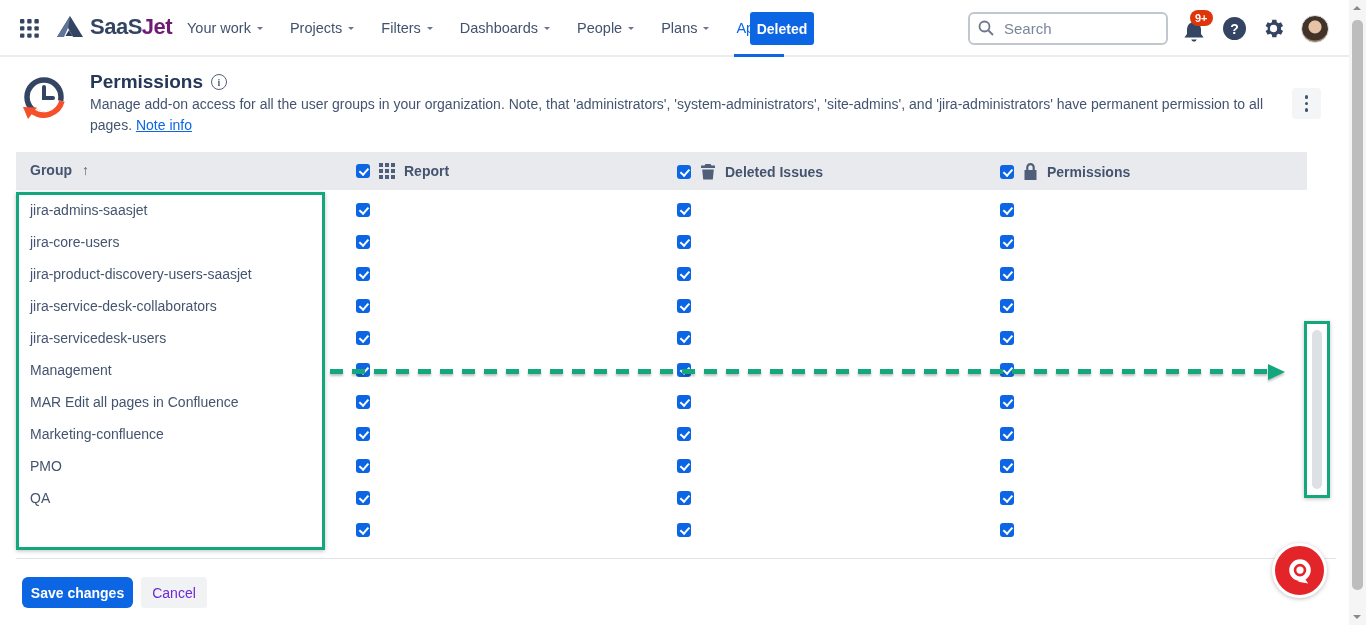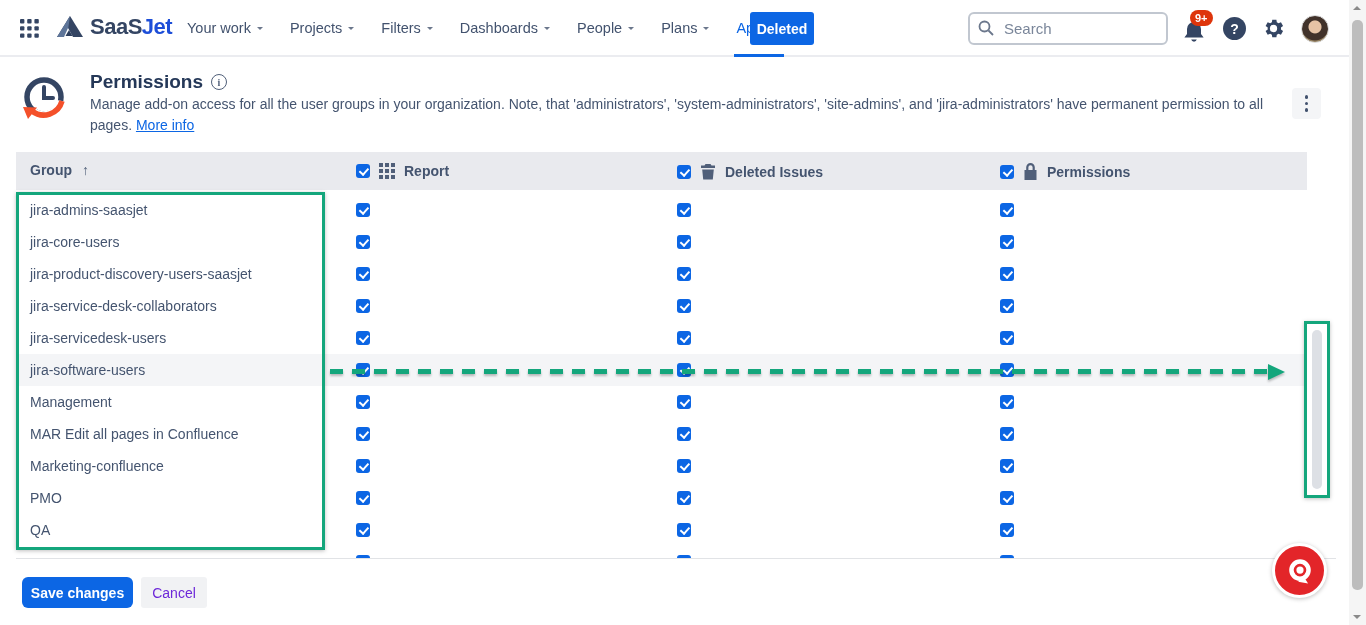--- a/index.html
+++ b/index.html
@@ -7,21 +7,21 @@
     font-family:"Liberation Sans", sans-serif; }
   .screen { position:relative; width:1366px; height:625px; background:#fff; }
 
   
   .topnav { position:absolute; left:0; top:0; width:1349px; height:57px; background:#fff;
     border-bottom:2px solid #ebecf0; }
   .appgrid { position:absolute; left:20px; top:19px; width:19px; height:19px; cursor:pointer; }
   .brand { position:absolute; left:56px; top:14px; display:flex; align-items:center; cursor:pointer; }
   .brand-text { font-size:22px; font-weight:800; letter-spacing:-0.5px; margin-left:6px; }
   .brand-text .saas { color:#344563; }
-  .brand-text .jet { color:#1d4ed8; }
+  .brand-text .jet { color:#701a75; }
   .nav-menu { position:absolute; left:187px; top:0; height:55px; display:flex; align-items:center; gap:27px; }
   .nav-item { position:relative; height:59px; display:flex; align-items:center; font-size:14.5px;
     color:#42526e; cursor:pointer; white-space:nowrap; }
   .nav-item .chev { width:0; height:0; border:3.5px solid transparent; border-top-color:#6b778c;
     margin-left:6px; margin-top:4px; }
   .nav-item.active { color:#0c66e4; }
   .nav-item.active .chev { border-top-color:#0c66e4; }
   .nav-item.active::after { content:""; position:absolute; left:-2px; right:-2px; bottom:0;
     height:3px; background:#0c66e4; }
   .create-btn { position:absolute; left:750px; top:12px; width:64px; height:33px; background:#0c66e4;
@@ -212,21 +212,21 @@
       <path d="M44 27 A 19 19 0 0 1 14 37" fill="none" stroke="#f4502a" stroke-width="5.5"></path>
       <polygon points="5,33 19,33.5 10,45" fill="#f4502a"></polygon>
     </svg>
   </div>
   <div class="page-title-row">
     <span class="page-title">Permissions</span>
     <span class="info-icon">i</span>
   </div>
   <div class="page-desc">
     <span>Manage add-on access for all the user groups in your organization. Note, that 'administrators', 'system-administrators', 'site-admins', and 'jira-administrators' have permanent permission to all pages.</span>
-    <span class="more-info">More info</span>
+    <span class="more-info">Note info</span>
   </div>
   <div class="kebab">
     <i></i>
       <i></i>
       <i></i>
   </div>
 
   <div class="ptable">
     <div class="thead">
       <div class="ghead">
@@ -289,26 +289,20 @@
           <span class="cb col1"></span>
           <span class="cb col2"></span>
           <span class="cb col3"></span>
         </div>
         <div class="trow">
           <span class="gname">jira-servicedesk-users</span>
           <span class="cb col1"></span>
           <span class="cb col2"></span>
           <span class="cb col3"></span>
         </div>
-        <div class="trow hl">
-          <span class="gname">jira-software-users</span>
-          <span class="cb col1"></span>
-          <span class="cb col2"></span>
-          <span class="cb col3"></span>
-        </div>
         <div class="trow">
           <span class="gname">Management</span>
           <span class="cb col1"></span>
           <span class="cb col2"></span>
           <span class="cb col3"></span>
         </div>
         <div class="trow">
           <span class="gname">MAR Edit all pages in Confluence</span>
           <span class="cb col1"></span>
           <span class="cb col2"></span>

